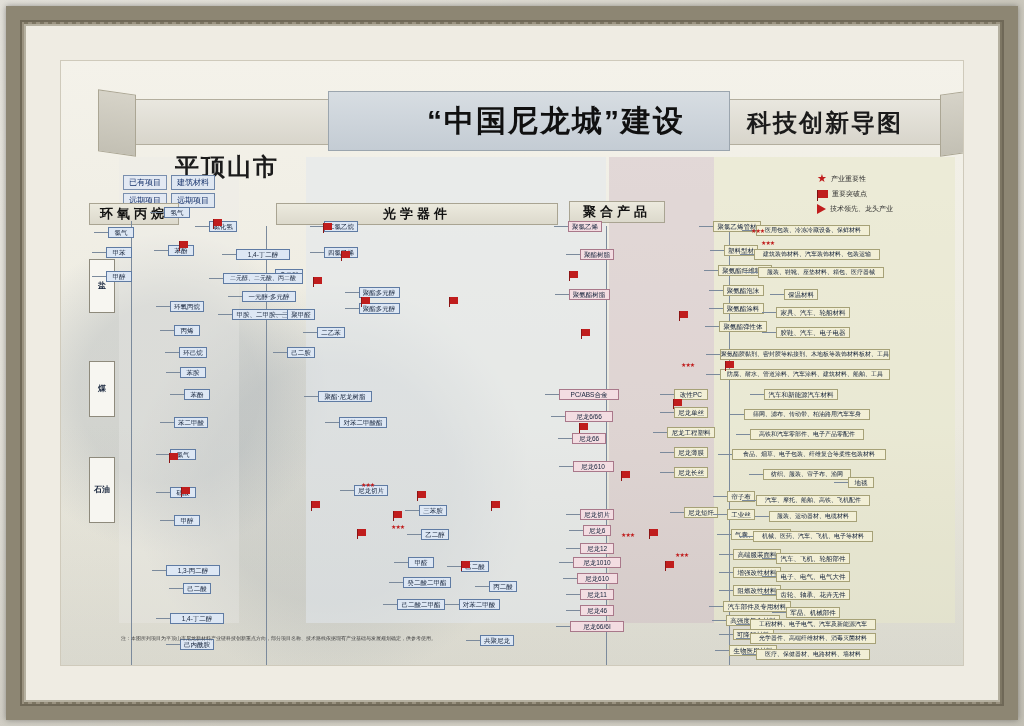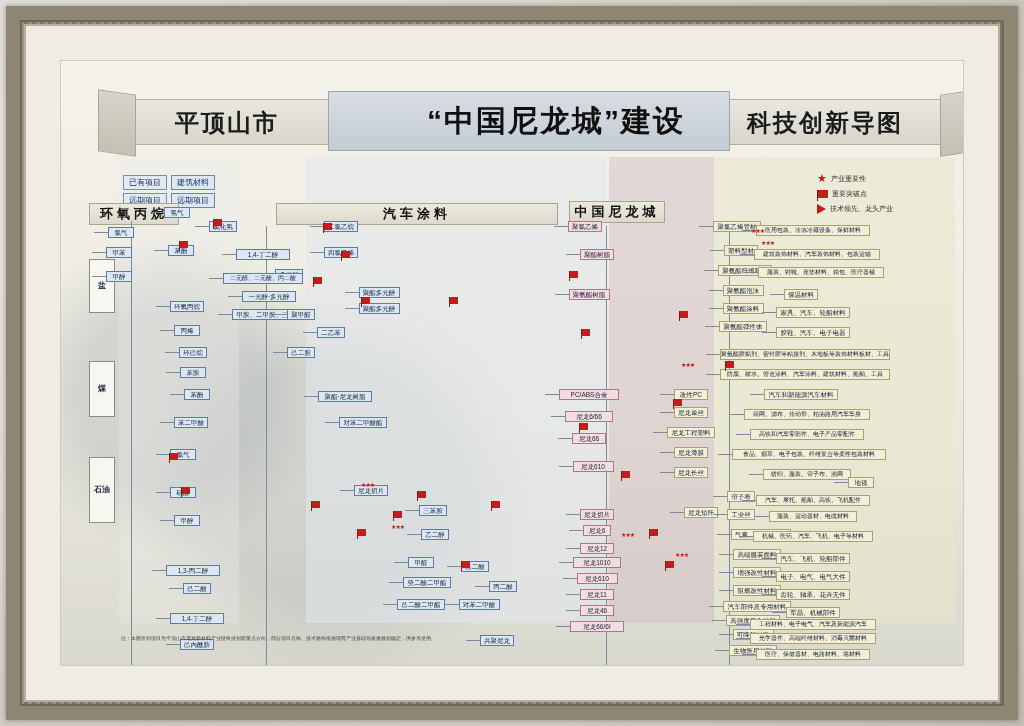--- a/index.html
+++ b/index.html
@@ -68,21 +68,21 @@
   .banner .ribbon:after{right:-26px;transform:skewY(-8deg);}
   .banner .plate{
     position:absolute;left:205px;top:0;width:400px;height:58px;
     background:linear-gradient(180deg,#d7dde2,#c4ccd4);
     border:1px solid #9ba5ae;
   }
   .banner .t1,.banner .t3{
     position:absolute;top:16px;font-size:24px;font-weight:bold;color:#1b1b1b;
     letter-spacing:2px;
   }
-  .banner .t1{left:52px;}
+  .banner .t1{left:52px;margin-top:44px;}
   .banner .t3{right:50px;}
   .banner .t2{
     position:absolute;left:205px;top:10px;width:456px;text-align:center;
     font-size:30px;font-weight:bold;color:#101010;letter-spacing:2px;
   }
 
   
   .legend-tl{position:absolute;left:62px;top:114px;width:140px;font-size:8px;}
   .legend-tl .row{display:flex;gap:4px;margin-bottom:3px;align-items:flex-end;}
   .legend-tl .chip{
@@ -200,22 +200,22 @@
           <span class="flag"></span>
           <span>重要突破点</span>
         </div>
         <div class="row">
           <span class="tri"></span>
           <span>技术领先、龙头产业</span>
         </div>
       </div>
 
       <div class="colhead" style="left:28px;top:142px;width:88px;">环氧丙烷</div>
-      <div class="colhead" style="left:215px;top:142px;width:280px;">汽车涂料</div>
-      <div class="colhead" style="left:508px;top:140px;width:94px;">中国尼龙城</div>
+      <div class="colhead" style="left:215px;top:142px;width:280px;">光学器件</div>
+      <div class="colhead" style="left:508px;top:140px;width:94px;">聚合产品</div>
 
       <div class="node white big" style="left:28px;top:198px;width:26px;height:54px;">盐</div>
       <div class="node white big" style="left:28px;top:300px;width:26px;height:56px;">煤</div>
       <div class="node white big" style="left:28px;top:396px;width:26px;height:66px;">石油</div>
 
       <div class="ln v" style="left:70px;top:160px;height:470px;"></div>
       <div class="ln v" style="left:205px;top:165px;height:455px;"></div>
       <div class="ln v" style="left:545px;top:165px;height:450px;"></div>
       <div class="ln v" style="left:668px;top:165px;height:455px;"></div>
 

